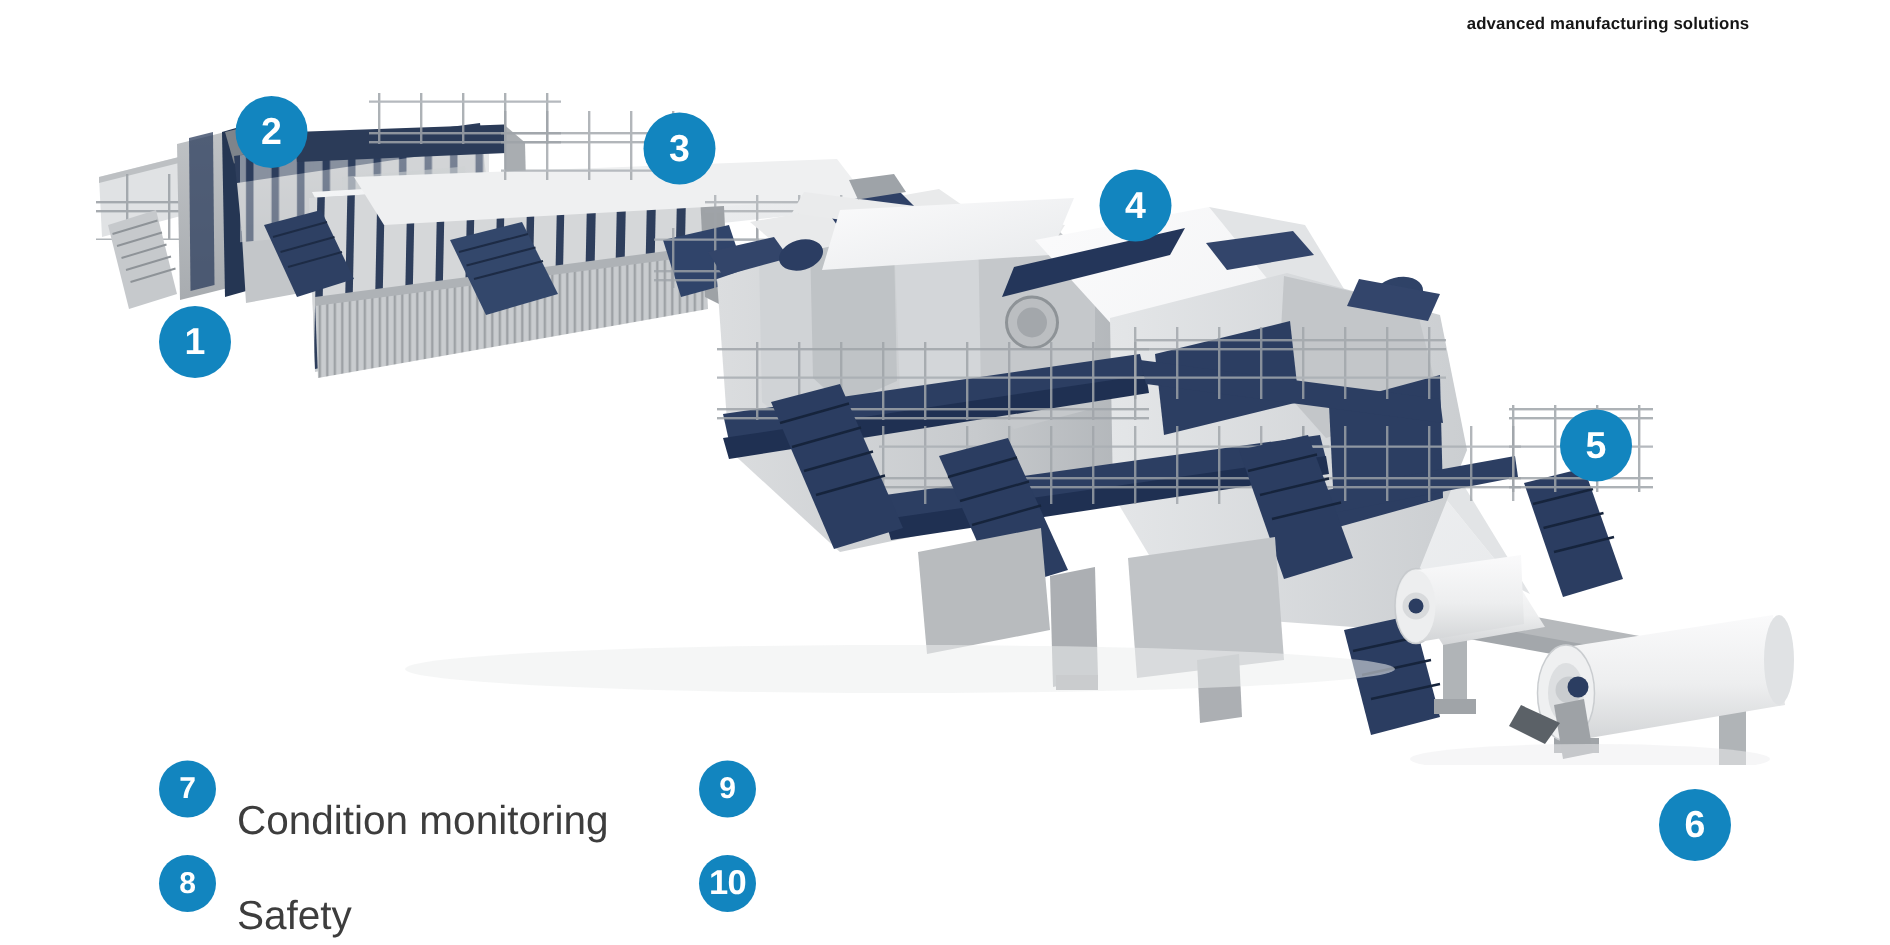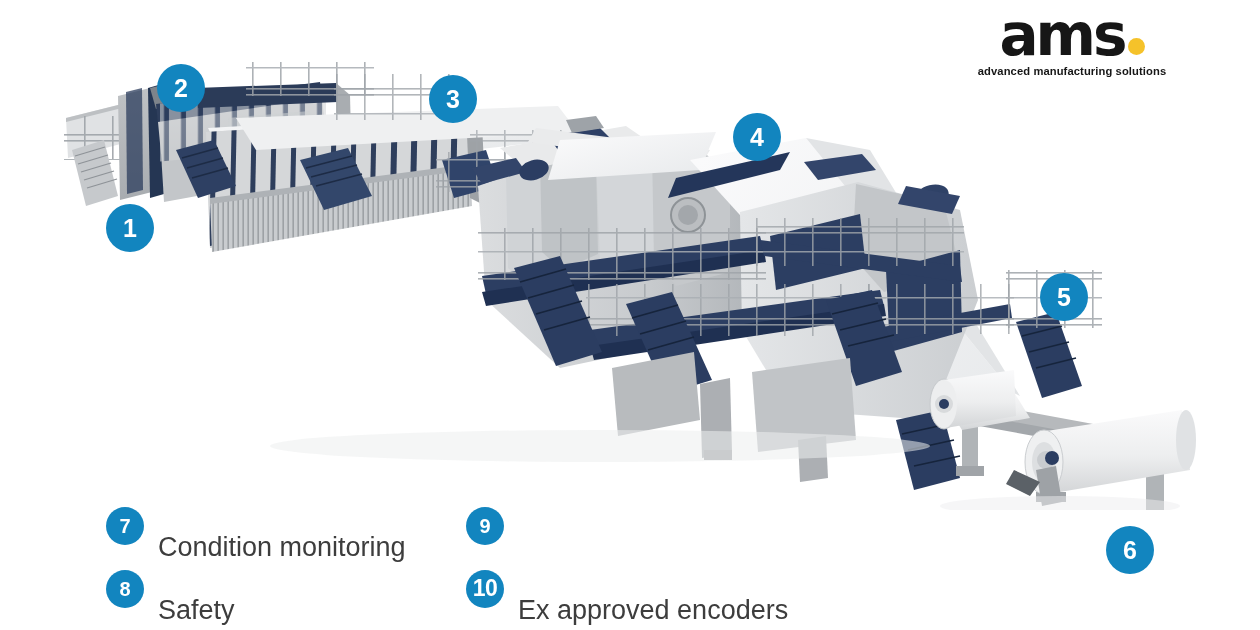--- a/index.html
+++ b/index.html
@@ -409,21 +409,20 @@
         <path d="M1036,470 L1056,466 L1062,502 L1042,506 Z" fill="#9EA2A6"></path>
         <path d="M1014,470 L1040,482 L1030,496 L1006,484 Z" fill="#5B6167"></path>
       </g>
 
       <ellipse cx="600" cy="446" rx="330" ry="16" fill="#EDEEEF" opacity="0.55"></ellipse>
       <ellipse cx="1060" cy="506" rx="120" ry="10" fill="#EDEEEF" opacity="0.5"></ellipse>
     </svg>
   </div>
 
   <div class="logo-block">
-    <span class="logo-word"><span>ams</span><span class="logo-dot"></span></span>
     <span class="logo-tag">advanced manufacturing solutions</span>
   </div>
 
   <div id="markers">
       <div class="marker m-scene" style="left: 106px; top: 204px;">1</div>
       <div class="marker m-scene" style="left: 157px; top: 64px;">2</div>
       <div class="marker m-scene" style="left: 429px; top: 75px;">3</div>
       <div class="marker m-scene" style="left: 733px; top: 113px;">4</div>
       <div class="marker m-scene" style="left: 1040px; top: 273px;">5</div>
       <div class="marker m-scene" style="left: 1106px; top: 526px;">6</div>
@@ -436,17 +435,16 @@
       </div>
       <div class="legend-item">
         <div class="legend-badge">9</div>
       </div>
       <div class="legend-item">
         <div class="legend-badge">8</div>
         <div class="legend-label">Safety</div>
       </div>
       <div class="legend-item">
         <div class="legend-badge two-digit">10</div>
-        <div class="legend-label">Ex approved encoders</div>
       </div>
     </div>
 
 </div>
 
 </body></html>

